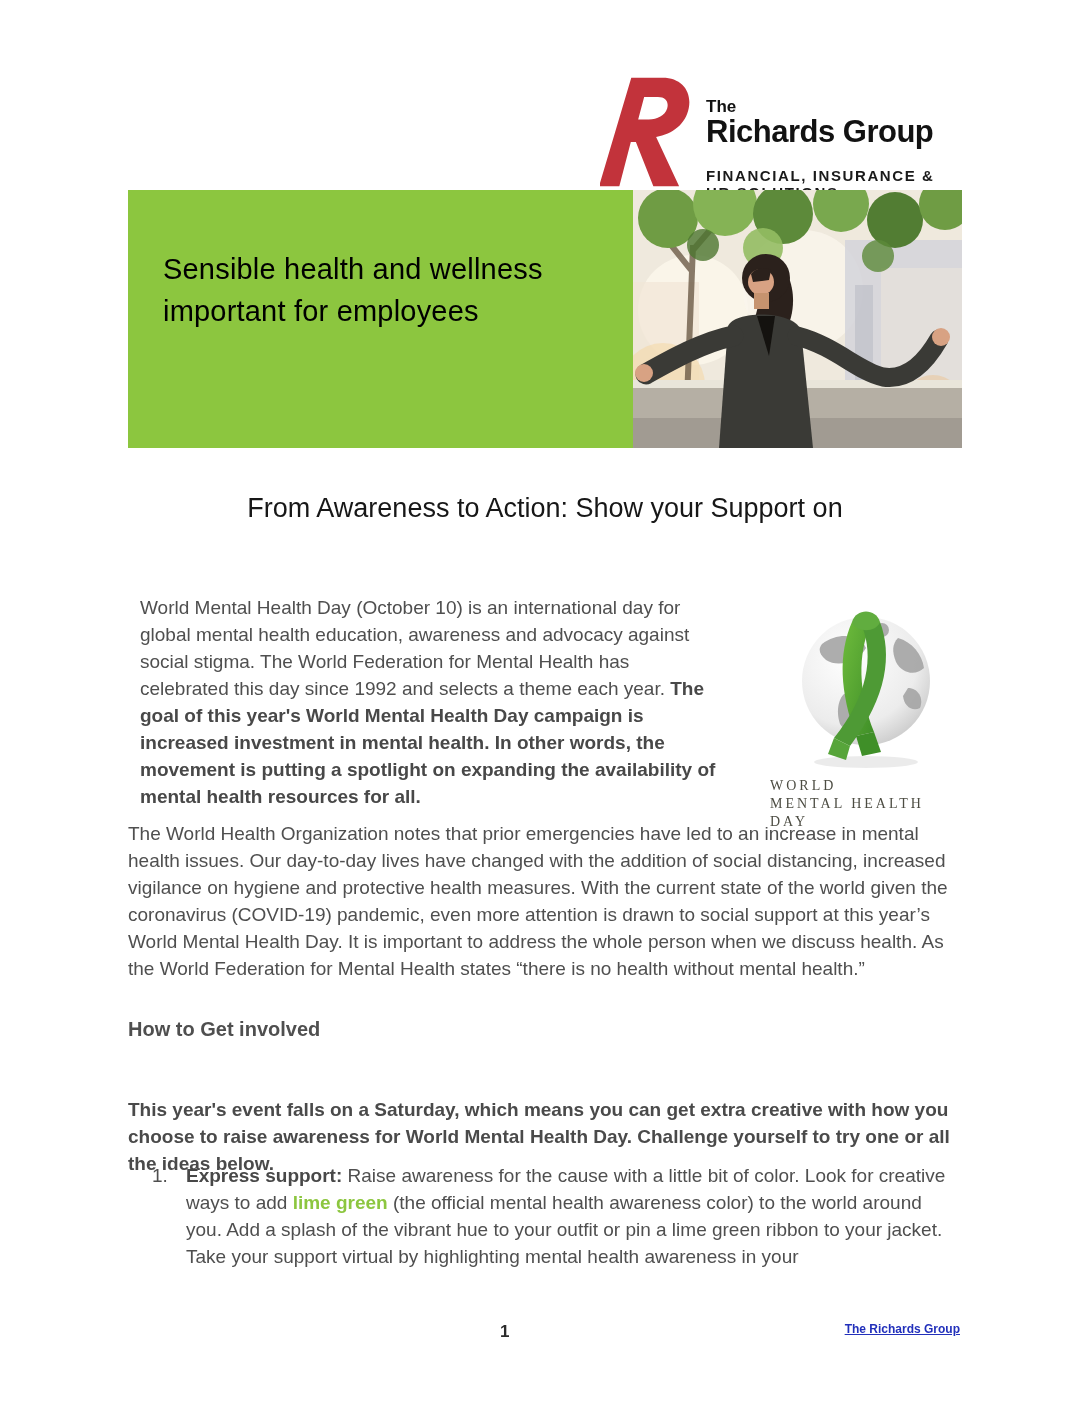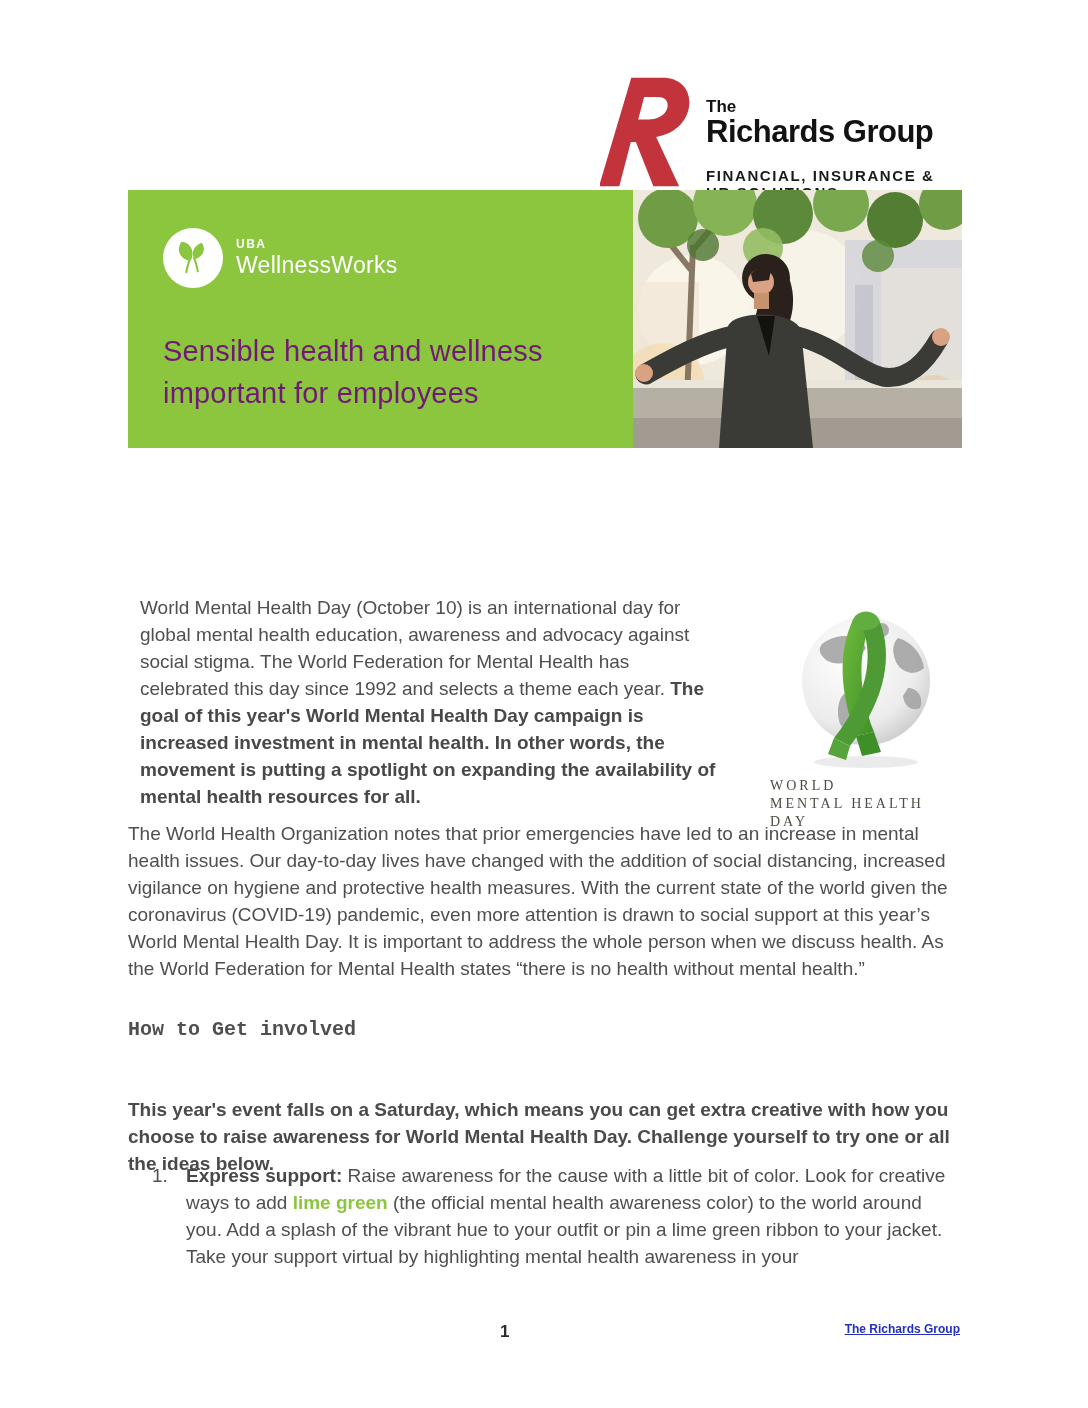--- a/index.html
+++ b/index.html
@@ -20,22 +20,22 @@
 
   
   .banner { position:absolute; top:190px; left:128px; width:834px; height:258px; display:flex; }
   .banner-left { width:505px; height:100%; background:#8cc63f; padding:38px 30px 0 35px; }
   .brand-row { display:flex; align-items:center; }
   .leaf-circle { width:60px; height:60px; border-radius:50%; background:#ffffff;
                  display:flex; align-items:center; justify-content:center; flex:0 0 auto; }
   .brand-text { margin-left:13px; color:#ffffff; }
   .brand-small { font-size:12px; font-weight:bold; letter-spacing:1.5px; }
   .brand-name { font-size:23px; font-weight:400; letter-spacing:0.3px; margin-top:1px; }
-  .banner-headline { margin-top:42px; font-size:29px; line-height:42px; font-weight:400;
-                     color:#701a75; letter-spacing:0.2px; }
+  .banner-headline { margin-top:20px; font-size:29px; line-height:42px; font-weight:400;
+                     color:#000000; letter-spacing:0.2px; }
   .banner-photo { flex:1; height:100%; position:relative; overflow:hidden; }
   .banner-photo svg { display:block; width:100%; height:100%; }
 
   
   .doc-title { position:absolute; top:489px; left:128px; width:834px; text-align:center;
                font-size:27px; line-height:38px; font-weight:400; color:#171717; }
 
   
   .para { font-size:19px; line-height:27px; color:#4f4f4f; }
   .semibold { font-weight:bold; color:#484848; }
@@ -43,21 +43,21 @@
   .intro-row { position:absolute; top:594px; left:128px; width:834px; display:flex; }
   .intro-text { width:582px;margin-left:12px; }
   .aside-fig { margin-left:auto; width:192px; text-align:left; padding-top:2px; }
   .aside-fig svg { display:block; margin:0 auto; }
   .aside-caption { margin-top:6px; font-family:"Liberation Serif", serif; font-size:14px;
                    line-height:18px; letter-spacing:3px; color:#4c4c42; }
 
   .para2 { position:absolute; top:820px; left:128px; width:834px; }
 
   .h2 { position:absolute; top:1018px; left:128px; width:834px;
-        font-size:20px; font-weight:bold; color:#4f4f4f;font-family:Liberation Mono, monospace; }
+        font-size:20px; font-weight:bold; color:#4f4f4f; }
 
   .para3 { position:absolute; top:1064px; left:128px; width:834px; font-weight:bold; color:#4a4a4a;margin-top:32px; }
 
   .list-item { position:absolute; top:1162px; left:152px; width:806px; display:flex; }
   .list-num { width:34px; flex:0 0 auto; font-size:19px; line-height:27px; color:#4f4f4f; }
   .list-body { width:772px; }
   .lime { font-weight:bold; }
 
   
   .footer { position:absolute; top:1322px; left:128px; width:834px; height:30px; }
@@ -77,35 +77,20 @@
     </svg>
     <div class="trg-text">
       <div class="trg-the">The</div>
       <div class="trg-name">Richards Group</div>
       <div class="trg-tagline">FINANCIAL, INSURANCE &amp; HR SOLUTIONS</div>
     </div>
   </header>
 
   <section class="banner">
     <div class="banner-left" style="background: rgb(140, 198, 63);">
-      <div class="brand-row">
-        <div class="leaf-circle">
-          <svg width="38" height="38" viewBox="0 0 40 40">
-            <g fill="#8cc63f">
-              <path d="M16 23 C6 21 2 11 8 3 C18 4 22 14 18 22 Z"></path>
-              <path d="M23 21 C31 18 34 10 29 4 C21 7 18 14 21 20 Z"></path>
-            </g>
-            <path d="M13 35 C14 29 15 25 17 21 M25 34 C24 28 23 24 21 20" stroke="#8cc63f" stroke-width="2.2" fill="none" stroke-linecap="round"></path>
-          </svg>
-        </div>
-        <div class="brand-text">
-          <div class="brand-small">UBA</div>
-          <div class="brand-name">WellnessWorks</div>
-        </div>
-      </div>
       <div class="banner-headline">
         <div>Sensible health and wellness</div>
         <div>important for employees</div>
       </div>
     </div>
     <div class="banner-photo">
       <svg viewBox="0 0 329 258" preserveAspectRatio="none">
         <rect width="329" height="258" fill="#efe9dd"></rect>
         <circle cx="60" cy="120" r="55" fill="#fbf6ea" opacity="0.9"></circle>
         <circle cx="170" cy="100" r="60" fill="#faf5ec" opacity="0.8"></circle>
@@ -144,21 +129,21 @@
         <path d="M124 126 L142 126 L136 166 Z" fill="#14120f"></path>
         <path d="M100 146 C70 152 38 170 13 184" stroke="#3a3a36" stroke-width="21" fill="none" stroke-linecap="round"></path>
         <path d="M164 146 C202 156 226 182 250 187 C276 191 294 170 306 149" stroke="#3a3a36" stroke-width="19" fill="none" stroke-linecap="round"></path>
         <circle cx="11" cy="183" r="9" fill="#d8a283"></circle>
         <circle cx="308" cy="147" r="9" fill="#d8a283"></circle>
       </svg>
     </div>
   </section>
 
   <h1 class="doc-title">
-    <br>
+    <span>From Awareness to Action: Show your Support on</span><br>
   </h1>
 
   <div class="intro-row">
     <p class="para intro-text"><span>World Mental Health Day (October 10) is an international day for global mental health education, awareness and advocacy against social stigma. The World Federation for Mental Health has celebrated this day since 1992 and selects a theme each year. </span><span class="semibold">The goal of this year's World Mental Health Day campaign is increased investment in mental health. In other words, the movement is putting a spotlight on expanding the availability of mental health resources for all.</span></p>
     <figure class="aside-fig">
       <svg width="160" height="175" viewBox="0 0 160 175">
         <defs>
           <radialGradient id="sph" cx="38%" cy="32%" r="75%">
             <stop offset="0%" stop-color="#ffffff"></stop>
             <stop offset="70%" stop-color="#ececec"></stop>

